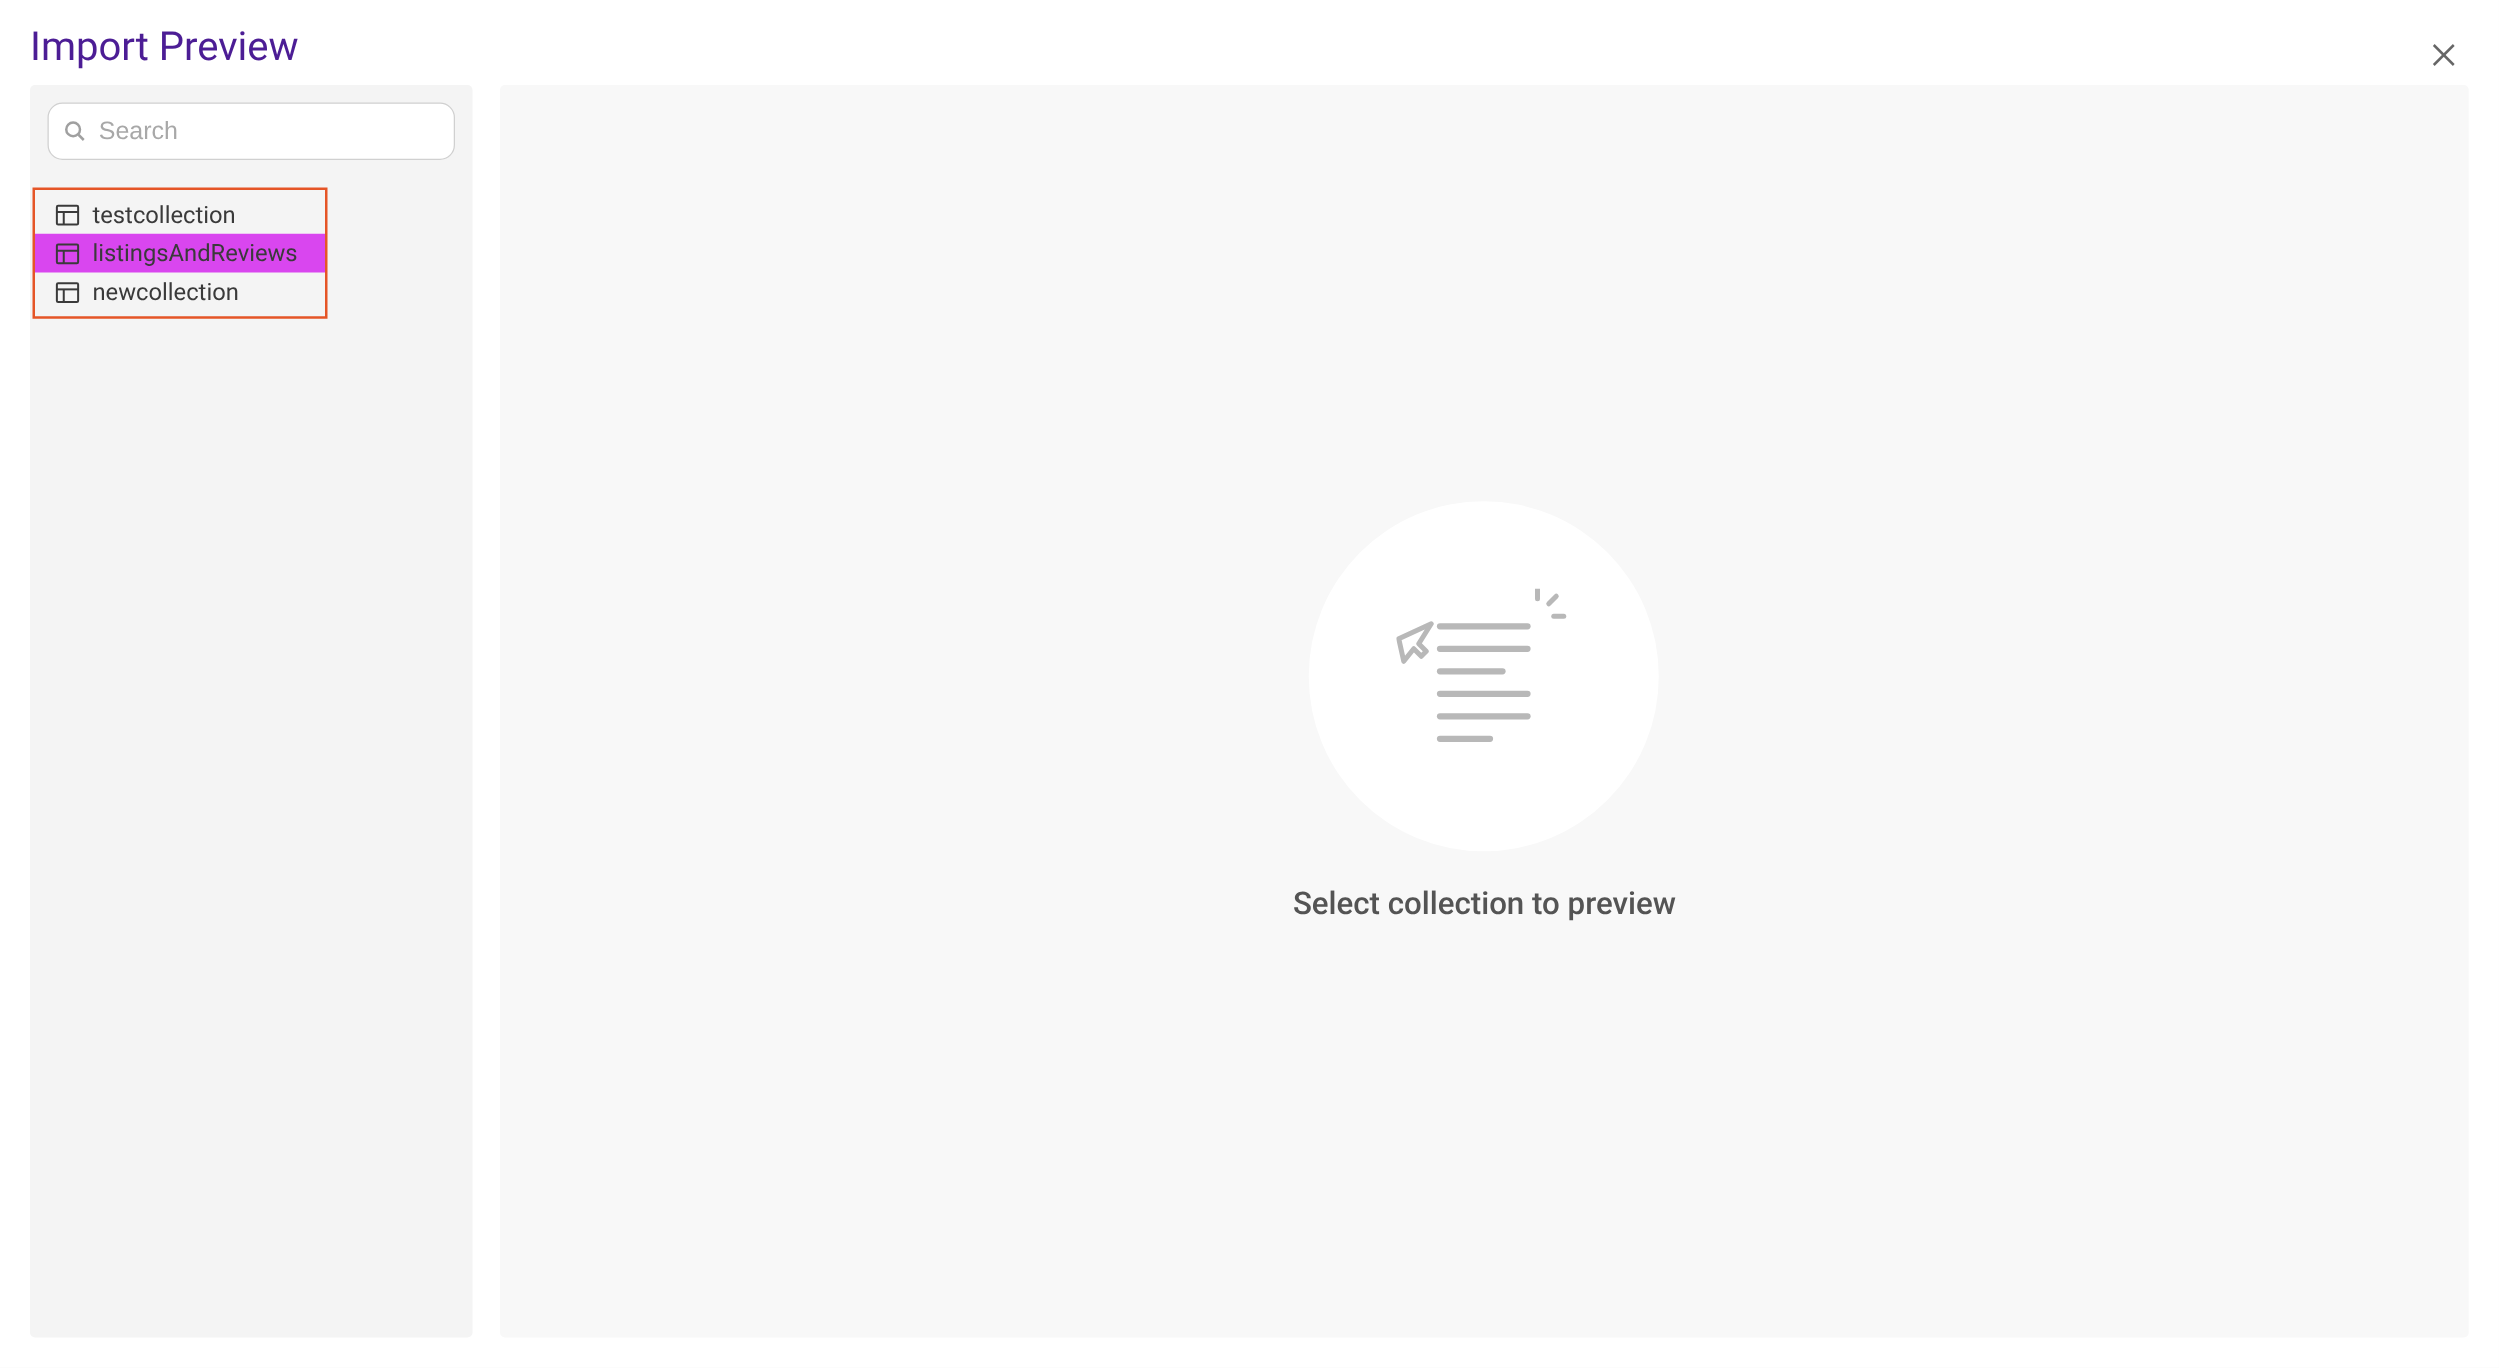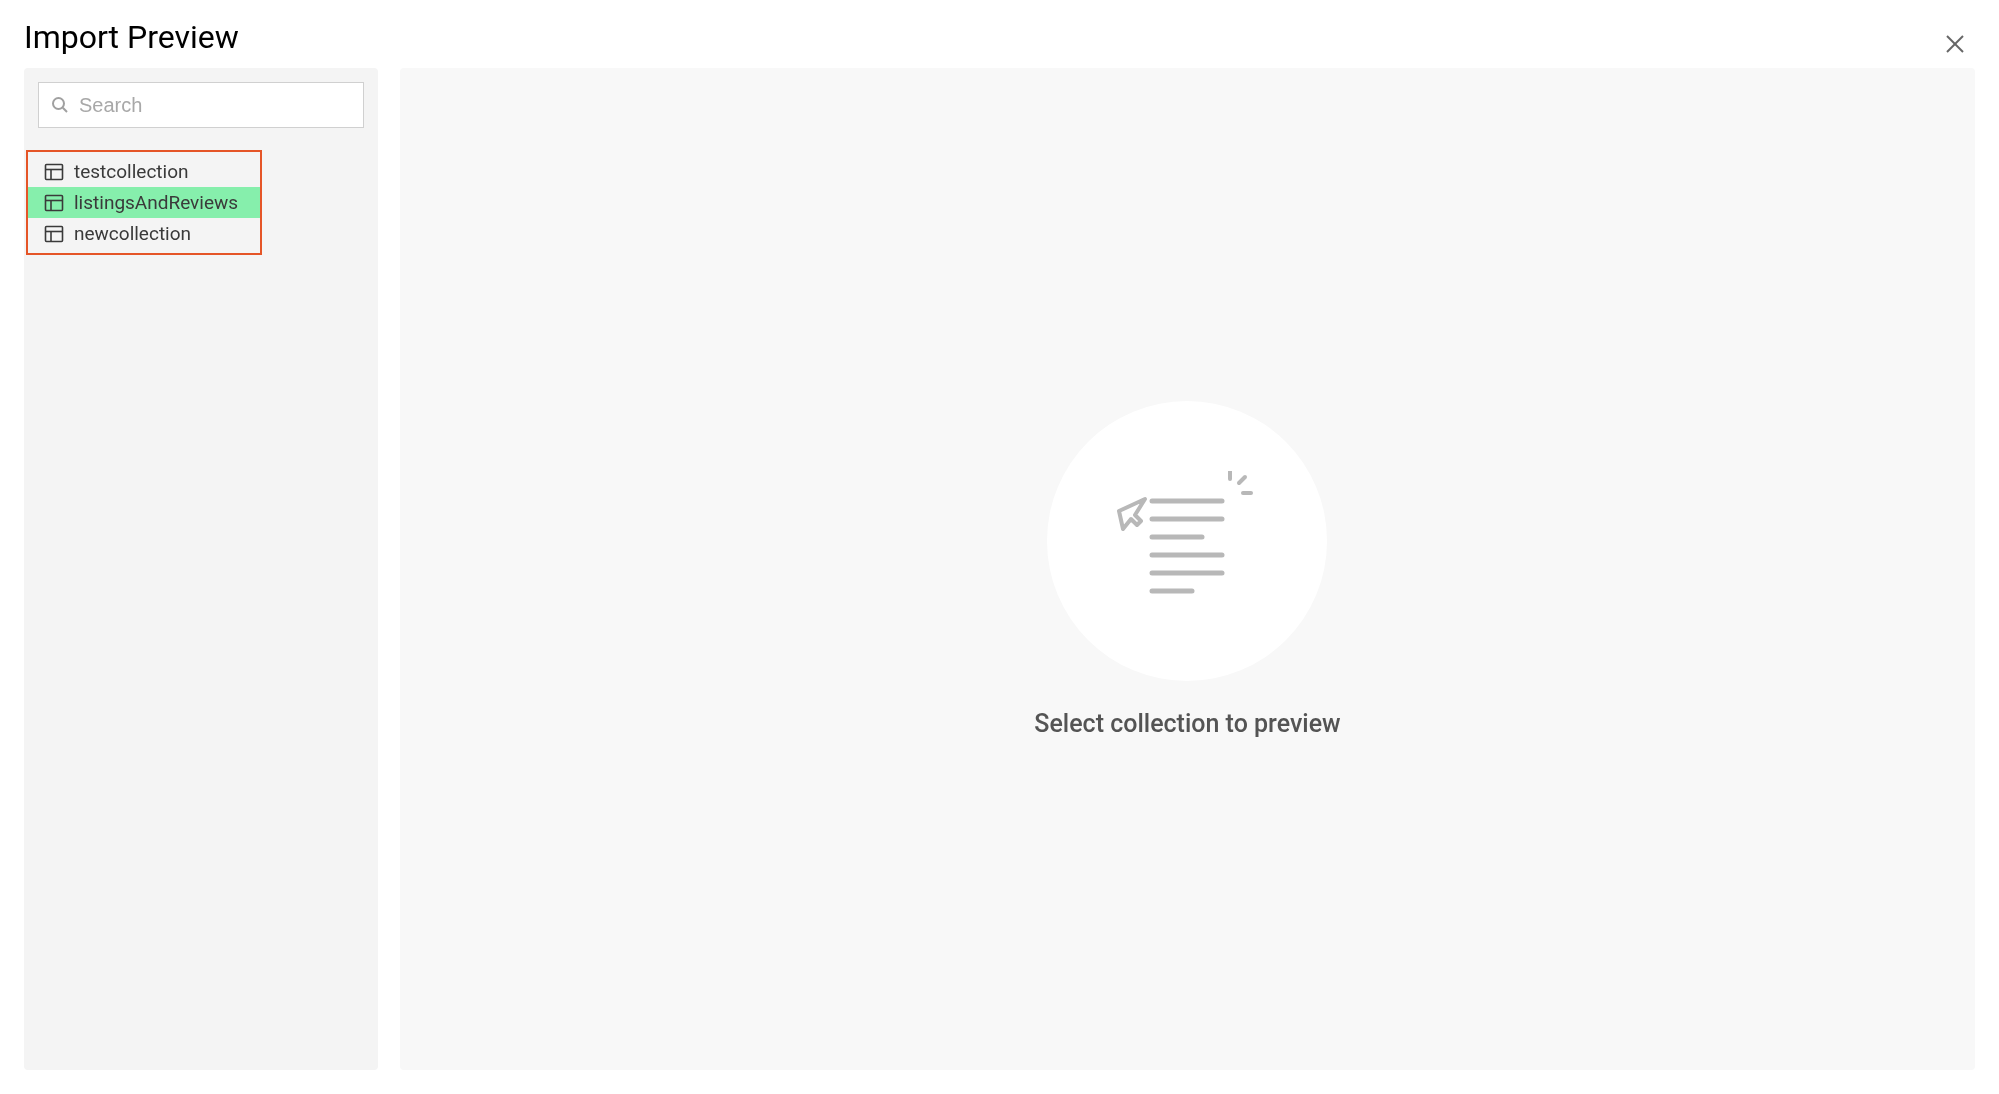--- a/index.html
+++ b/index.html
@@ -20,21 +20,21 @@
       flex-direction: column;
       height: 100%;
     }
     .header {
       padding: 18px 24px 12px 24px;
       position: relative;
     }
     .page-title {
       font-size: 32px;
       font-weight: 400;
-      color: #000000;
+      color: #4c1d95;
     }
     .close-btn {
       position: absolute;
       top: 28px;
       right: 28px;
       width: 32px;
       height: 32px;
       display: flex;
       align-items: center;
       justify-content: center;
@@ -99,21 +99,21 @@
     }
     .search-wrap {
       padding: 0 14px 10px 14px;
     }
     .search-box {
       position: relative;
       display: flex;
       align-items: center;
       background: #ffffff;
       border: 1px solid #d0d0d0;
-      border-radius: 0;
+      border-radius: 12px;
       height: 46px;
       padding: 0 12px;
     }
     .search-icon {
       color: #a0a0a0;
       margin-right: 10px;
       display: flex;
       align-items: center;
     }
     .search-input {
@@ -136,21 +136,21 @@
     .collection-item {
       display: flex;
       align-items: center;
       gap: 10px;
       padding: 4px 10px 4px 16px;
       font-size: 19px;
       color: #3a3a3a;
       cursor: pointer;
     }
     .collection-item.hovered {
-      background: #86efac;
+      background: #d946ef;
     }
     .table-icon {
       width: 20px;
       height: 20px;
       flex-shrink: 0;
     }
     .main {
       flex: 1;
       background: #f8f8f8;
       border-radius: 4px;

